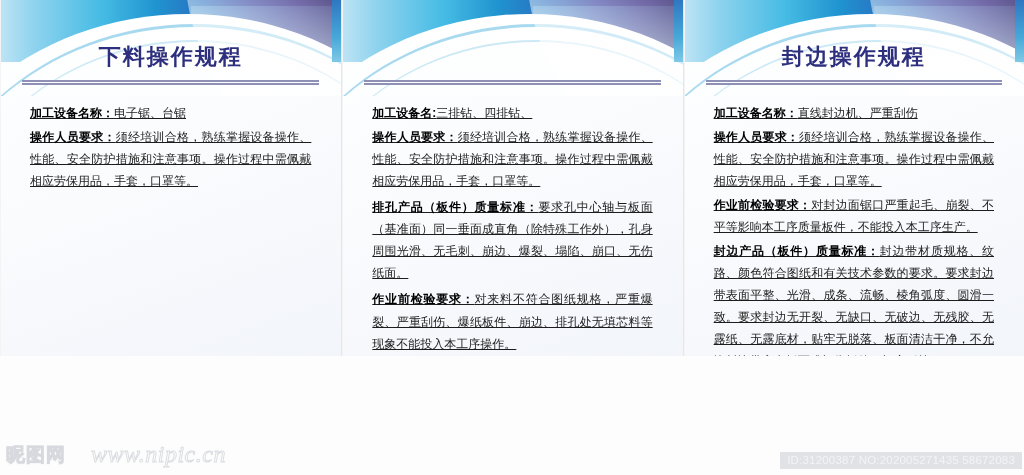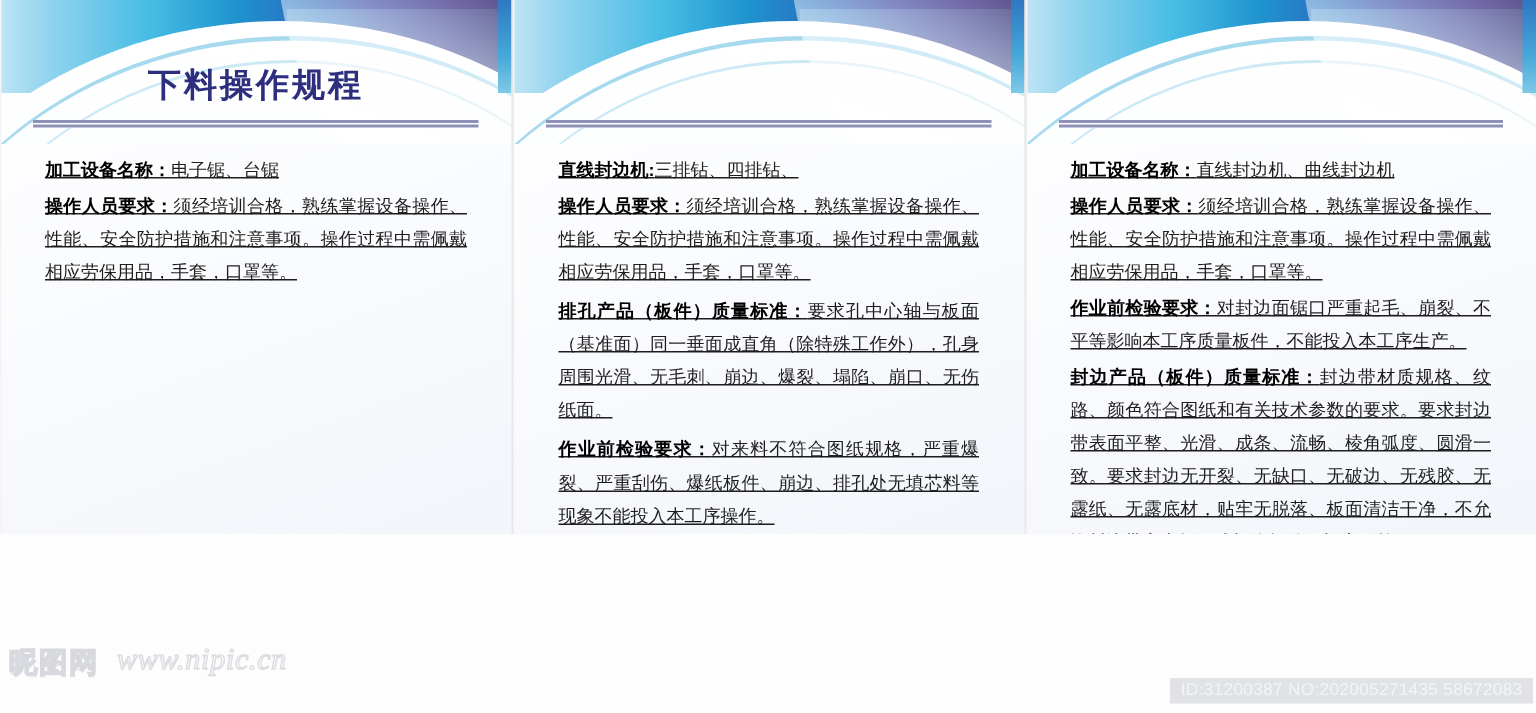--- a/index.html
+++ b/index.html
@@ -124,36 +124,36 @@
     text-justify:inter-ideograph;
     margin:0 0 0.15em 0;
     word-break:break-all;
     text-decoration:underline;
   }
   .para b{ font-weight:bold; color:#000; }
   .p-gap{ margin-top:4px; }
   
   .wm-nipic{
     position:absolute;
-    left:6px; bottom:20px;
-    display:flex; gap:12px;
+    left:6px; bottom:7px;
+    display:flex; align-items:flex-end; gap:25px;
     opacity:.55;
     z-index:20;
     pointer-events:none;
   }
   .wm-logo{
     font-size:19px; font-weight:bold; color:#ffffff;
     -webkit-text-stroke:1px #b9bdc4;
     letter-spacing:1px;
     text-shadow:0 1px 1px rgba(0,0,0,.08);
   }
   .wm-url{
     font-family:"Liberation Serif","DejaVu Serif",serif;
     font-style:italic;
-    font-size:20px;
+    font-size:24px;
     color:#ffffff;
     -webkit-text-stroke:1px #c0c4ca;
     letter-spacing:.5px;
   }
   .wm-id{
     position:absolute;
     right:2px; bottom:6px;
     background:rgba(215,218,222,.78);
     color:#f2f4f6;
     font-size:11.5px;
@@ -191,40 +191,41 @@
       <div class="band"></div>
       <div class="ribbon2"></div>
       <div class="swoosh"></div>
       <div class="swoosh-line1"></div>
       <div class="swoosh-line2"></div>
       <div class="ribbon"></div>
       <div class="edge-right"></div>
       <div class="divider"></div>
     </div>
     <div class="body">
-      <p class="para"><b>直线封边机:</b><span>三排钻、四排钻、</span></p>
+      <p class="para"><b>加工设备名:</b><span>三排钻、四排钻、</span></p>
       <p class="para"><b>操作人员要求：</b><span>须经培训合格，熟练掌握设备操作、性能、安全防护措施和注意事项。操作过程中需佩戴相应劳保用品，手套，口罩等。</span></p>
       <p class="para p-gap"><b>排孔产品（板件）质量标准：</b><span>要求孔中心轴与板面（基准面）同一垂面成直角（除特殊工作外），孔身周围光滑、无毛刺、崩边、爆裂、塌陷、崩口、无伤纸面。</span></p>
       <p class="para p-gap"><b>作业前检验要求：</b><span>对来料不符合图纸规格，严重爆裂、严重刮伤、爆纸板件、崩边、排孔处无填芯料等现象不能投入本工序操作。</span></p>
     </div>
   </div>
 
   <div class="panel">
     <div class="header">
       <div class="band"></div>
       <div class="ribbon2"></div>
       <div class="swoosh"></div>
       <div class="swoosh-line1"></div>
       <div class="swoosh-line2"></div>
       <div class="ribbon"></div>
       <div class="edge-right"></div>
+      <div class="title">封边操作规程</div>
       <div class="divider"></div>
     </div>
     <div class="body">
-      <p class="para"><b>加工设备名称：</b><span>直线封边机、曲线封边机</span></p>
+      <p class="para"><b>加工设备名称：</b><span>直线封边机、严重刮伤</span></p>
       <p class="para"><b>操作人员要求：</b><span>须经培训合格，熟练掌握设备操作、性能、安全防护措施和注意事项。操作过程中需佩戴相应劳保用品，手套，口罩等。</span></p>
       <p class="para"><b>作业前检验要求：</b><span>对封边面锯口严重起毛、崩裂、不平等影响本工序质量板件，不能投入本工序生产。</span></p>
       <p class="para"><b>封边产品（板件）质量标准：</b><span>封边带材质规格、纹路、颜色符合图纸和有关技术参数的要求。要求封边带表面平整、光滑、成条、流畅、棱角弧度、圆滑一致。要求封边无开裂、无缺口、无破边、无残胶、无露纸、无露底材，贴牢无脱落、板面清洁干净，不允许封边带高出板面或切伤板件、切变形等。</span></p>
     </div>
   </div>
 
   <div class="wm-nipic">
     <span class="wm-logo">昵图网</span>
     <span class="wm-url">www.nipic.cn</span>
   </div>

